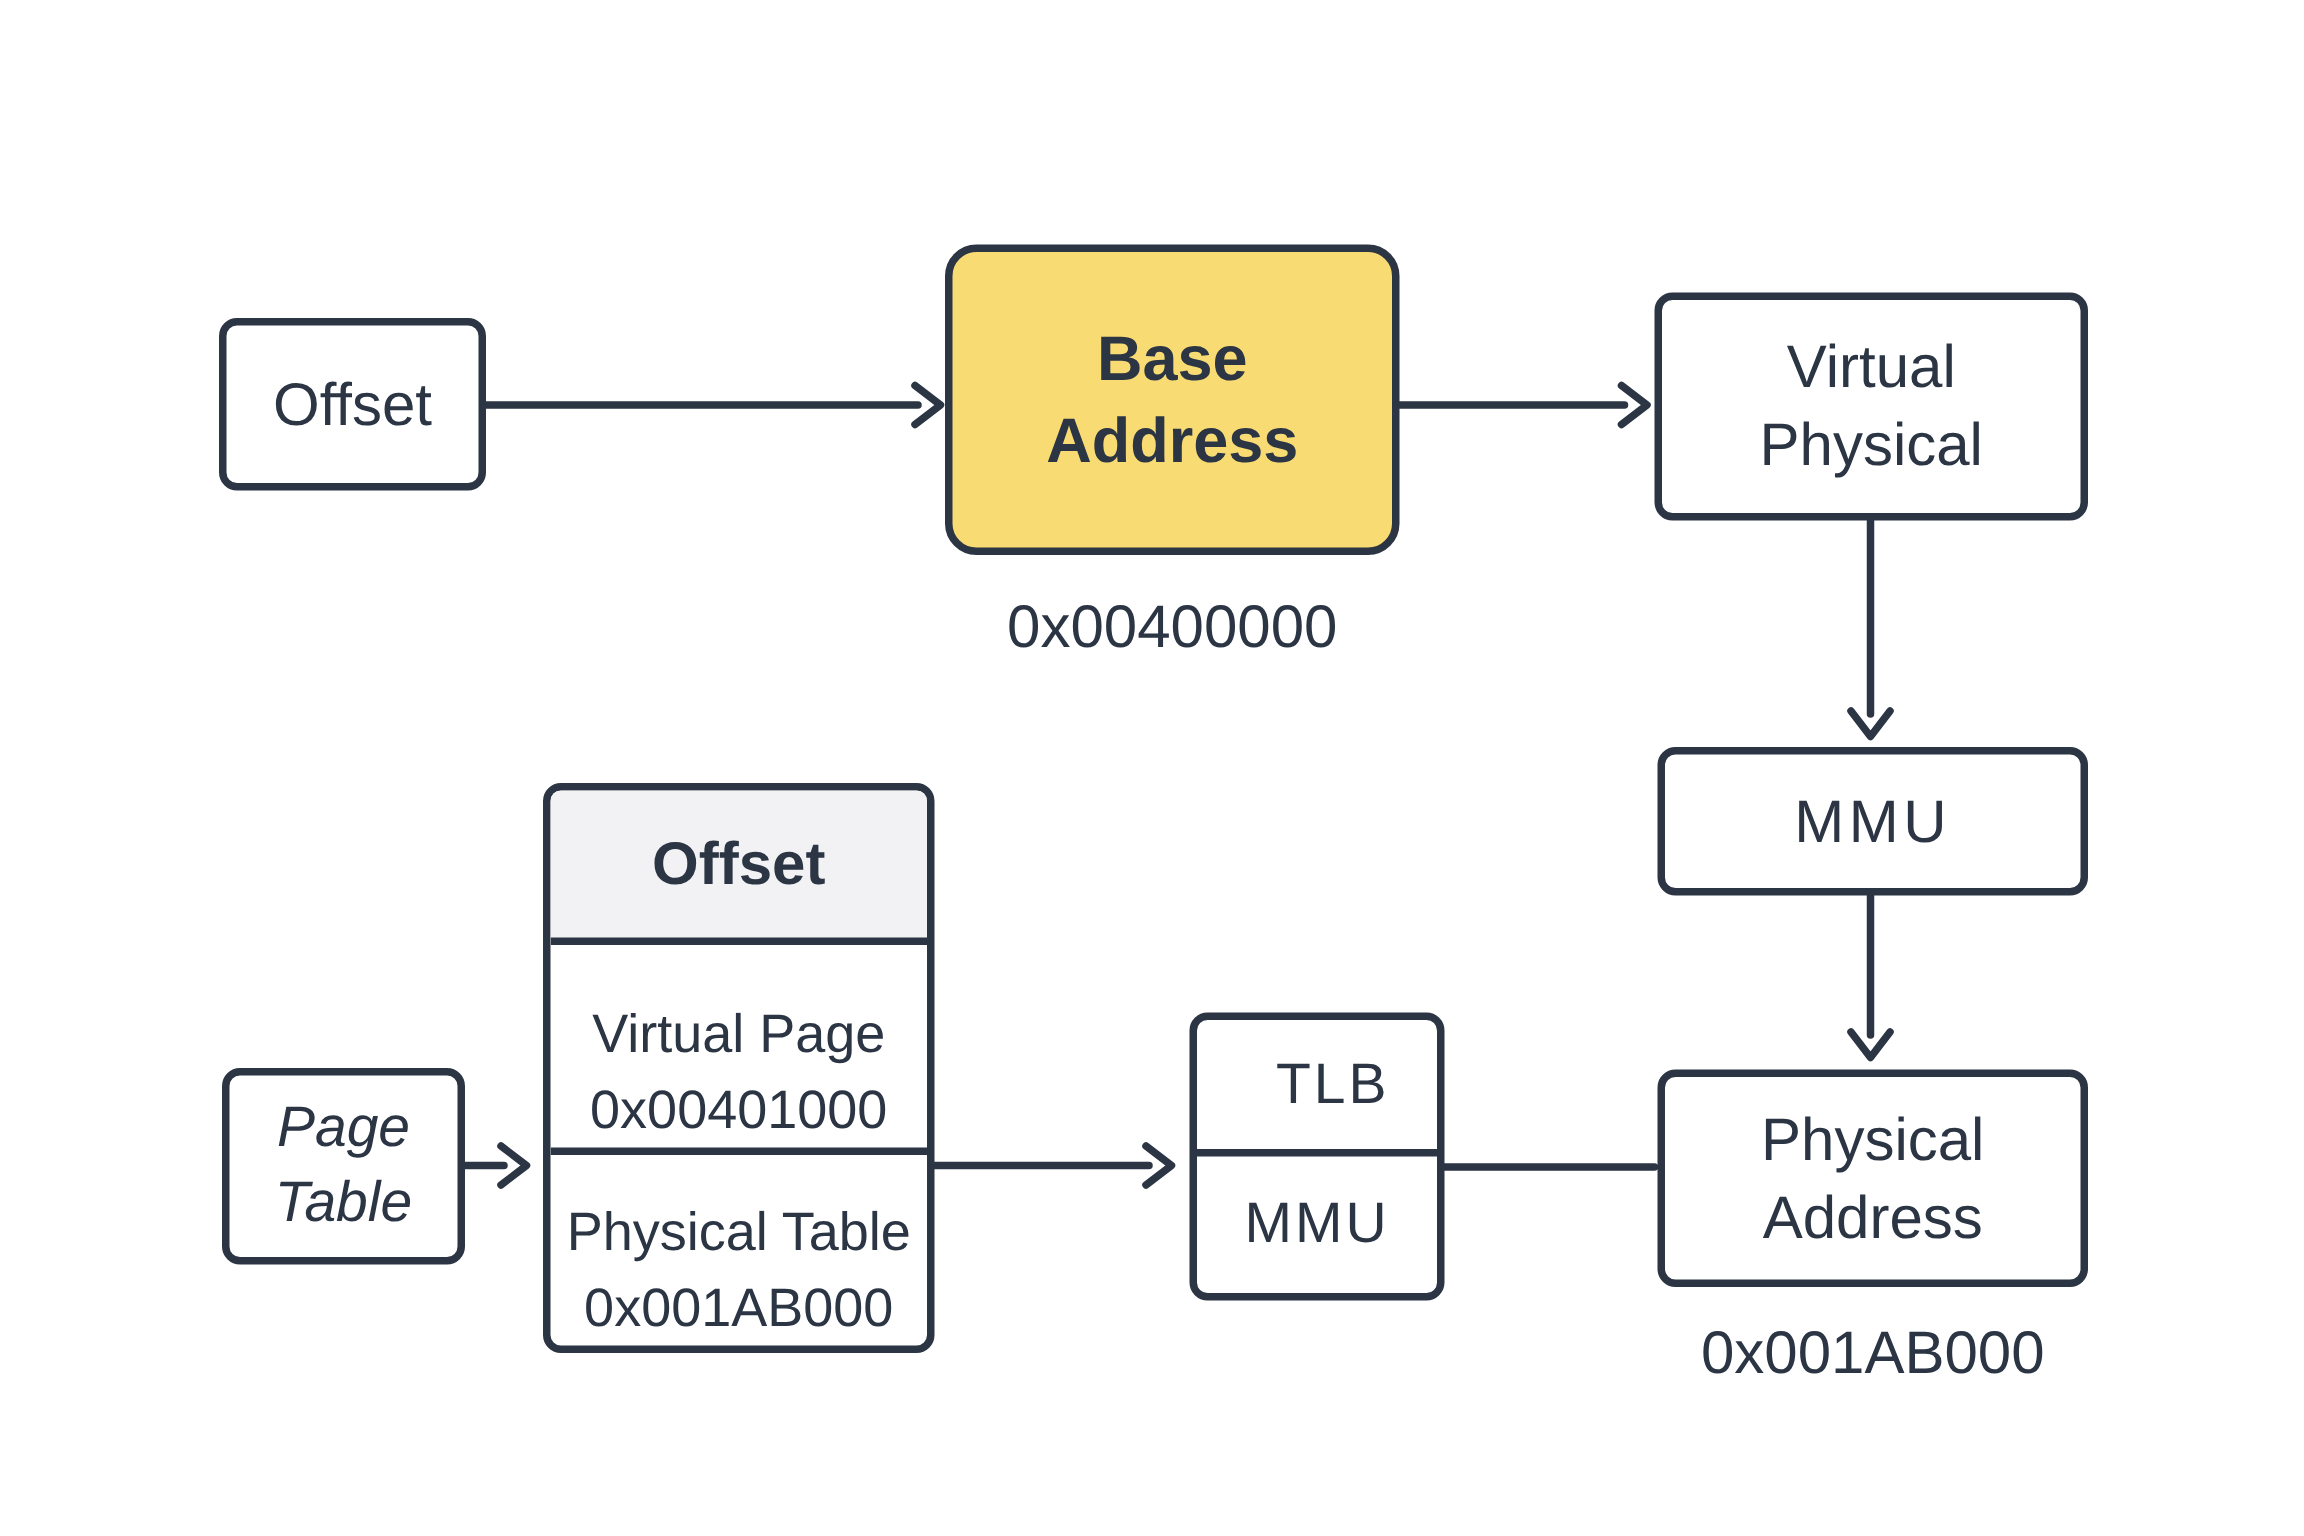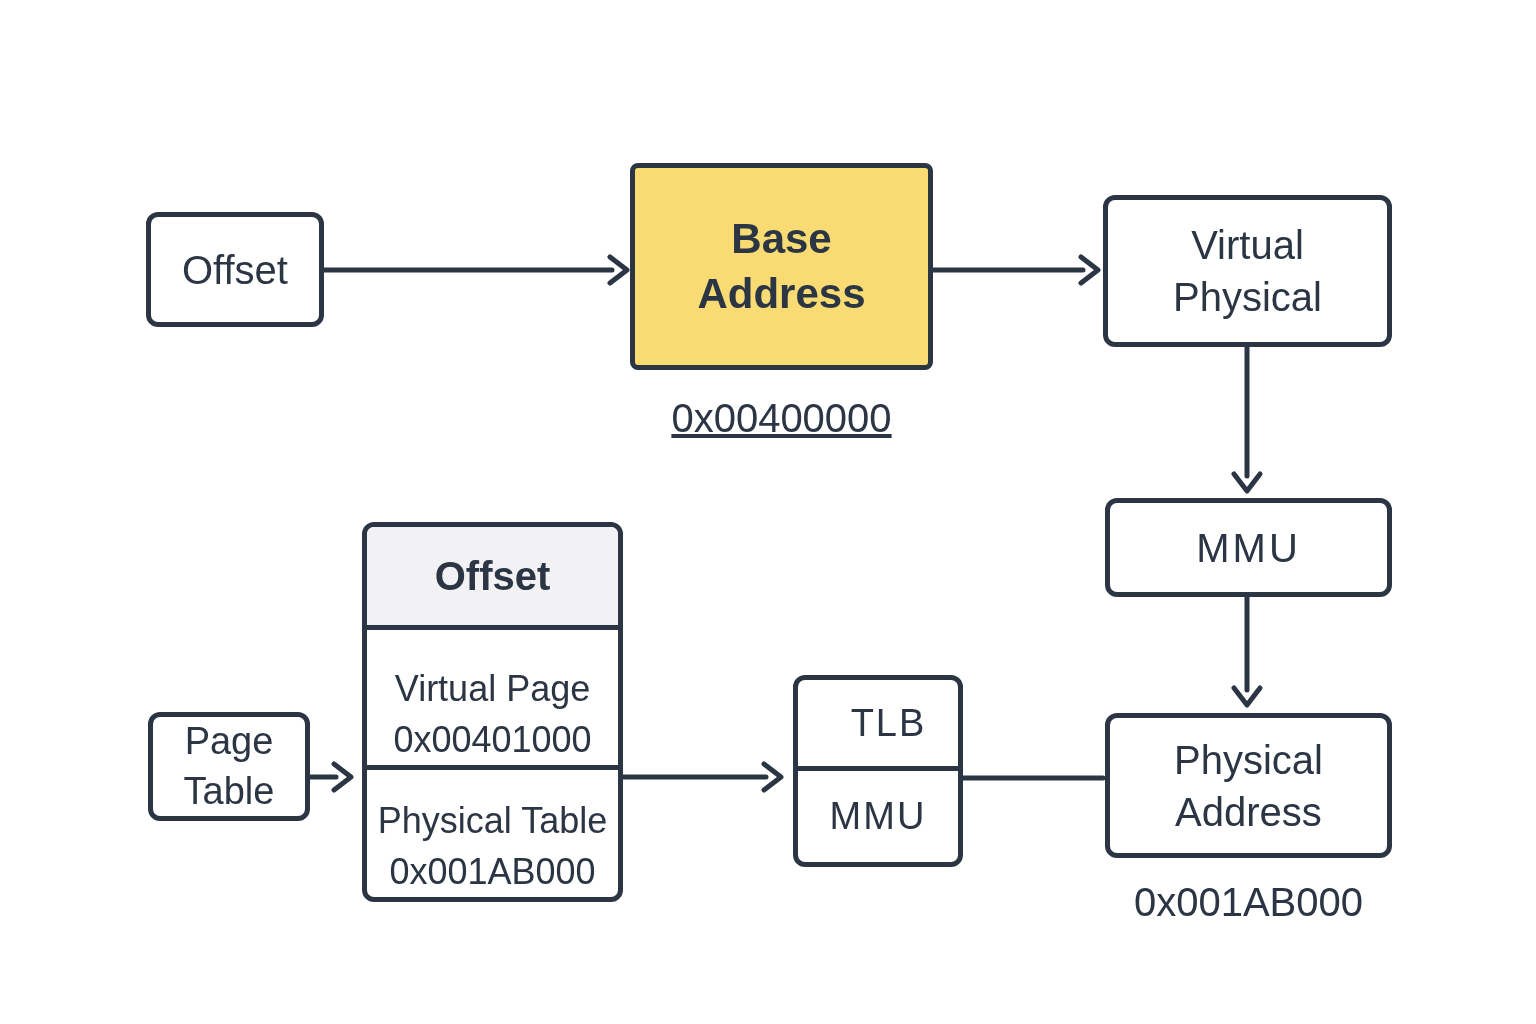--- a/index.html
+++ b/index.html
@@ -48,28 +48,28 @@
   .node.highlight{background:var(--yellow);}
   .node.highlight .node-label{font-weight:bold;font-size:42px;}
   .annotation{
     position:absolute;
     text-align:center;
     font-size:40px;
     color:var(--ink);
   }
   
   .offset-node{left:146px;top:182px;width:178px;height:115px;}
-  .base-node{left:630px;top:133px;width:303px;height:207px;border-radius:8px;}
-  .base-annotation{left:630px;top:366px;width:303px;text-decoration:underline;}
+  .base-node{left:630px;top:133px;width:303px;height:207px;border-radius:21px;}
+  .base-annotation{left:630px;top:366px;width:303px;}
   .virtual-node{left:1103px;top:165px;width:289px;height:152px;}
   .mmu-node{left:1105px;top:468px;width:287px;height:99px;}
   .mmu-node .node-label{letter-spacing:3px;}
   .physical-node{left:1105px;top:683px;width:287px;height:145px;}
   .physical-annotation{left:1105px;top:850px;width:287px;}
-  .pagetable-node{left:148px;top:682px;width:162px;height:109px;}
+  .pagetable-node{left:148px;top:682px;width:162px;height:131px;font-style:italic;}
   .pagetable-node .node-label{font-size:38px;}
   
   .pages-table{
     position:absolute;left:362px;top:492px;width:261px;height:380px;
     box-sizing:border-box;border:5px solid var(--ink);border-radius:12px;
     background:#fff;display:flex;flex-direction:column;overflow:hidden;
   }
   .pages-header{
     box-sizing:border-box;height:103px;flex:0 0 auto;
     background:var(--header-gray);border-bottom:5px solid var(--ink);

